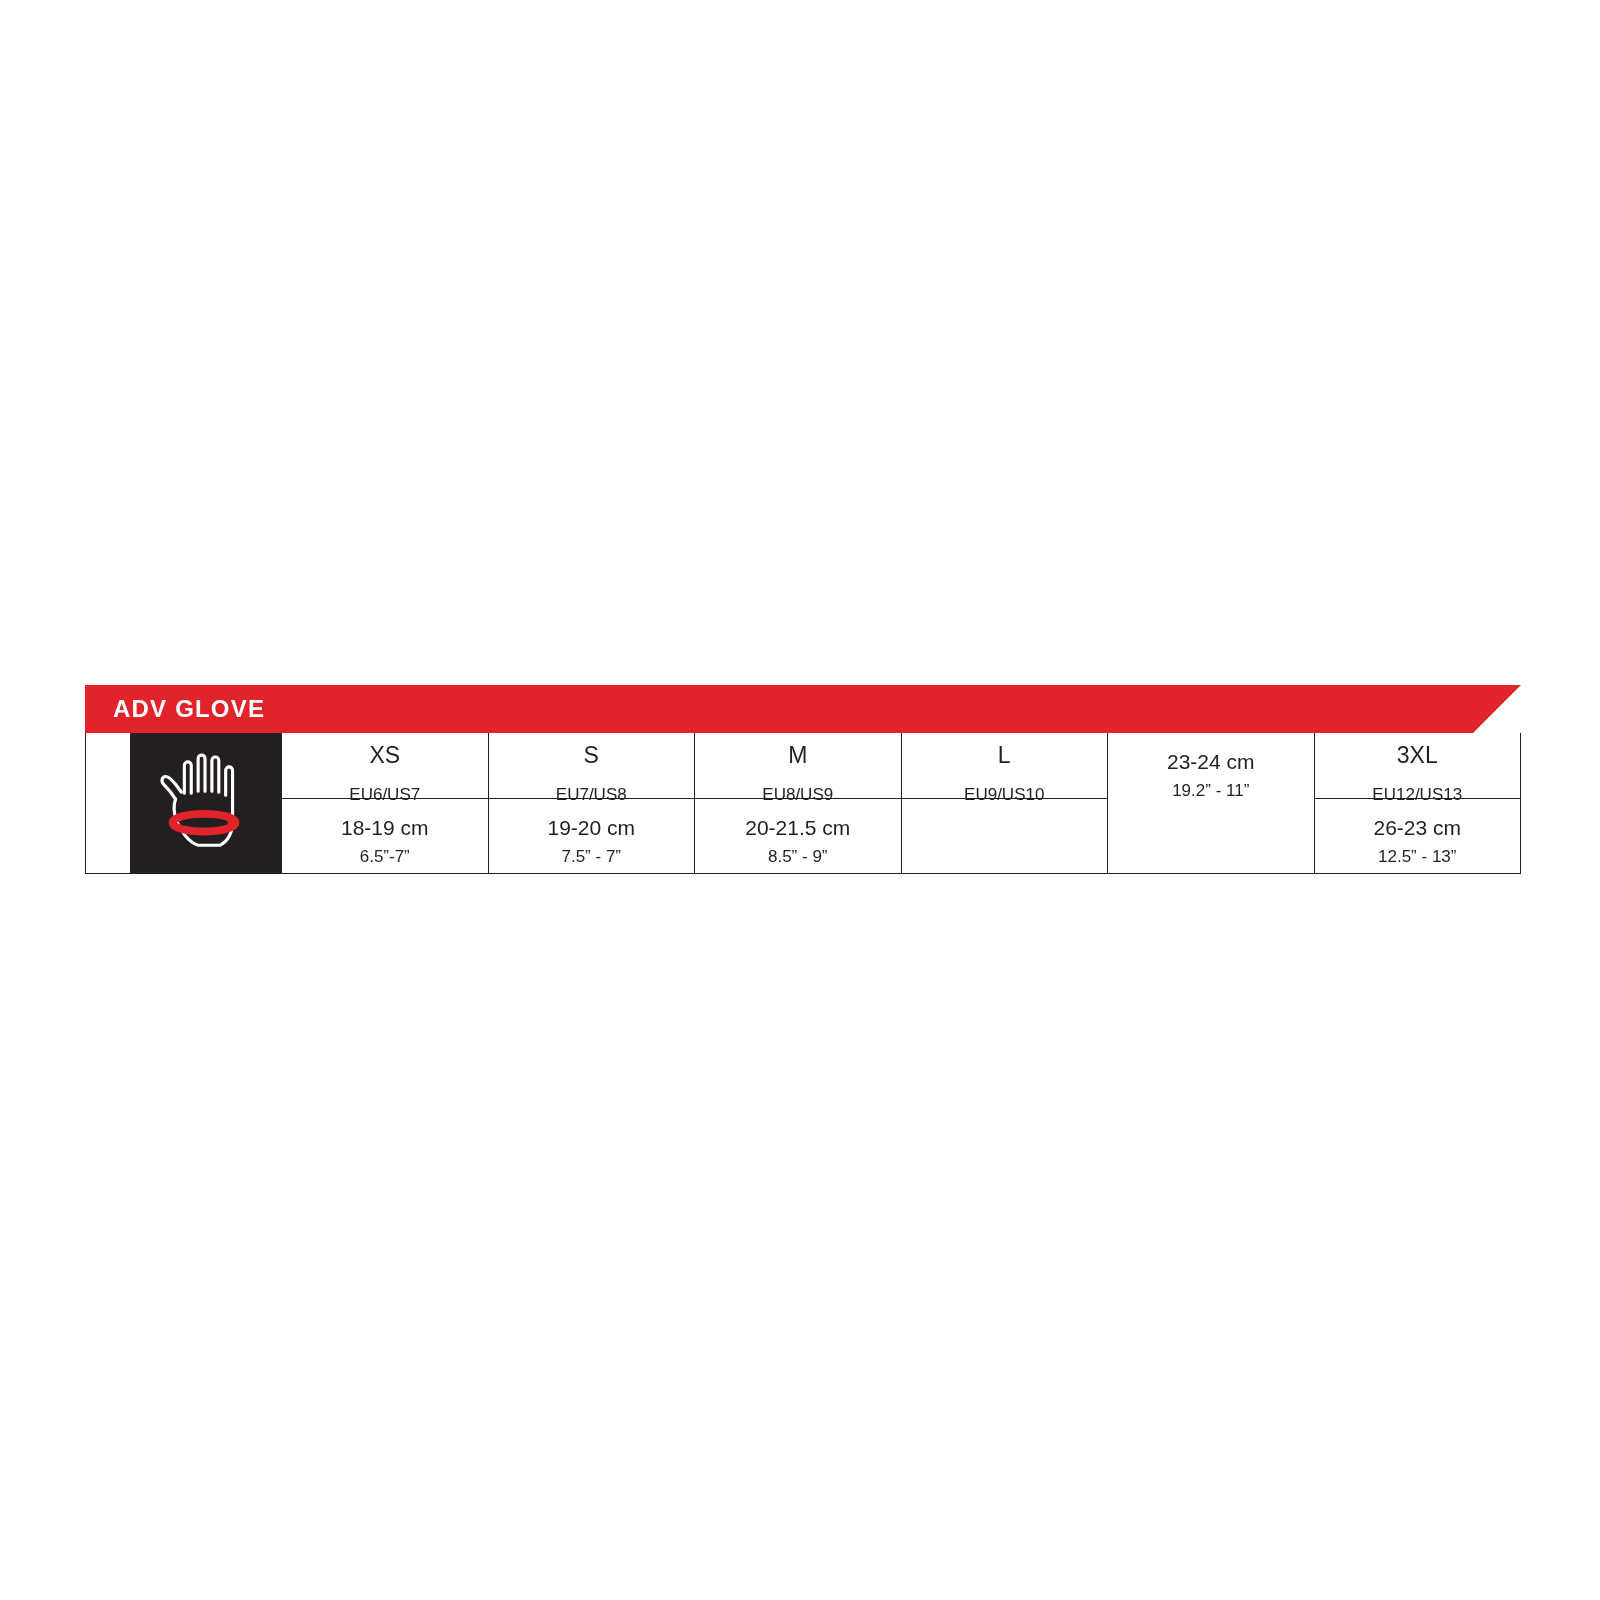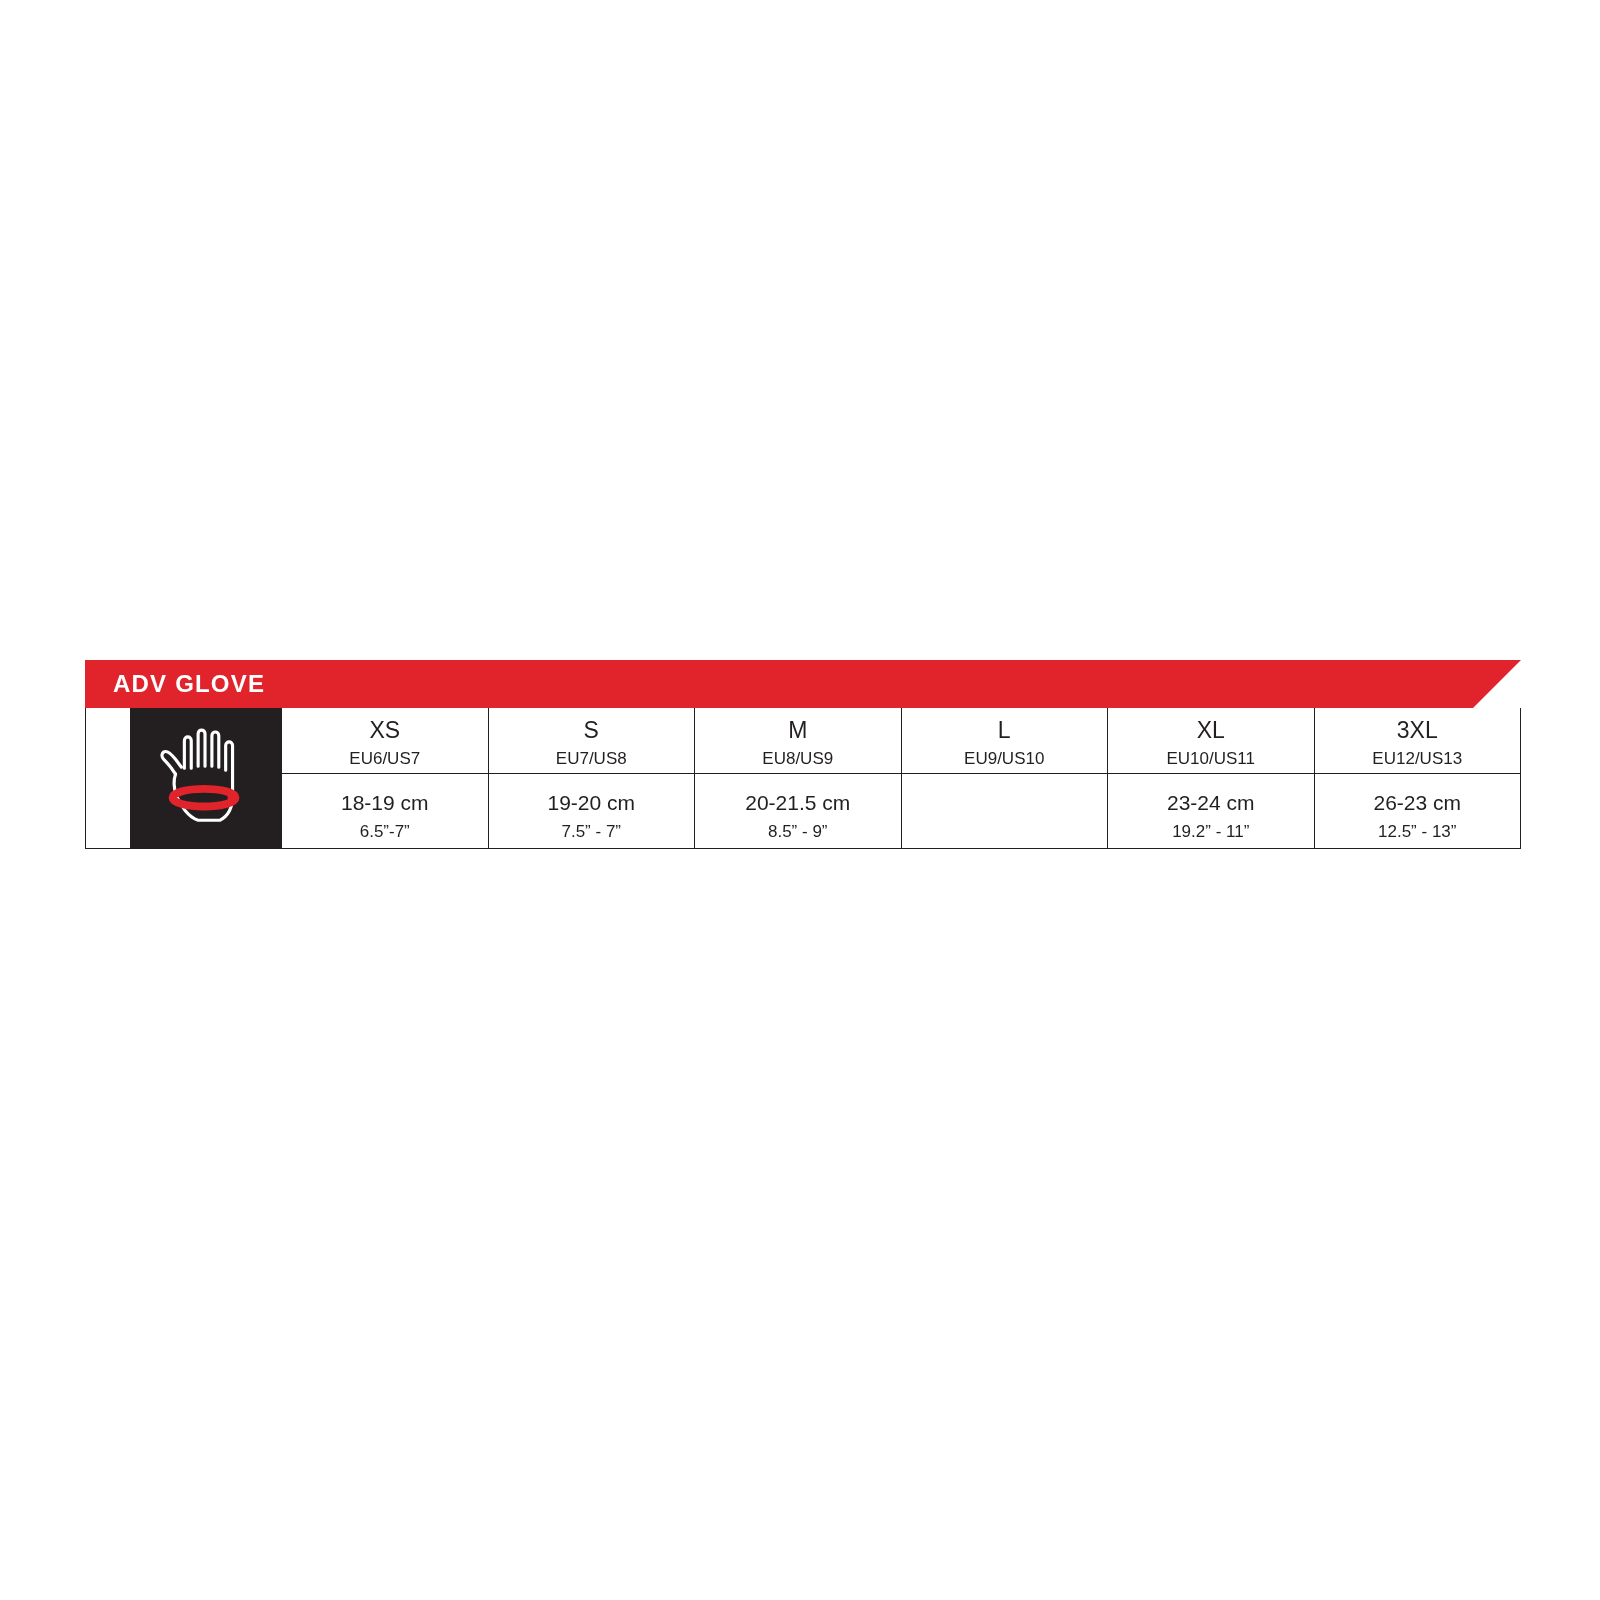--- a/index.html
+++ b/index.html
@@ -11,21 +11,21 @@
     width: 1600px;
     height: 1600px;
     font-family: "Liberation Sans", sans-serif;
     position: relative;
     overflow: hidden;
   }
 
   .chart-wrap {
     position: absolute;
     left: 85px;
-    top: 660px;
+    top: 685px;
     width: 1436px;
   }
 
   
   .banner {
     position: relative;
     height: 48px;
     width: 100%;
   }
   .banner-shape {
@@ -92,21 +92,21 @@
   }
   .head .size {
     font-size: 23px;
     color: #231f20;
     line-height: 1.12;
   }
   .head .eu {
     font-size: 17px;
     color: #231f20;
     line-height: 1.35;
-    margin-top: 4px;
+    margin-top: 15px;
   }
 
   .body {
     padding: 13px 4px 14px 4px;
     text-align: center;
     box-sizing: border-box;
     height: 74px;
   }
   .body .cm {
     font-size: 21px;
@@ -192,24 +192,20 @@
       </div>
 
       <div class="col">
         <div class="head">
           <div class="size">L</div>
           <div class="eu">EU9/US10</div>
         </div>
       </div>
 
       <div class="col">
-        <div class="head">
-          <div class="size">XL</div>
-          <div class="eu">EU10/US11</div>
-        </div>
         <div class="body">
           <div class="cm">23-24 cm</div>
           <div class="inch">19.2” - 11”</div>
         </div>
       </div>
 
 
       <div class="col">
         <div class="head">
           <div class="size">3XL</div>

